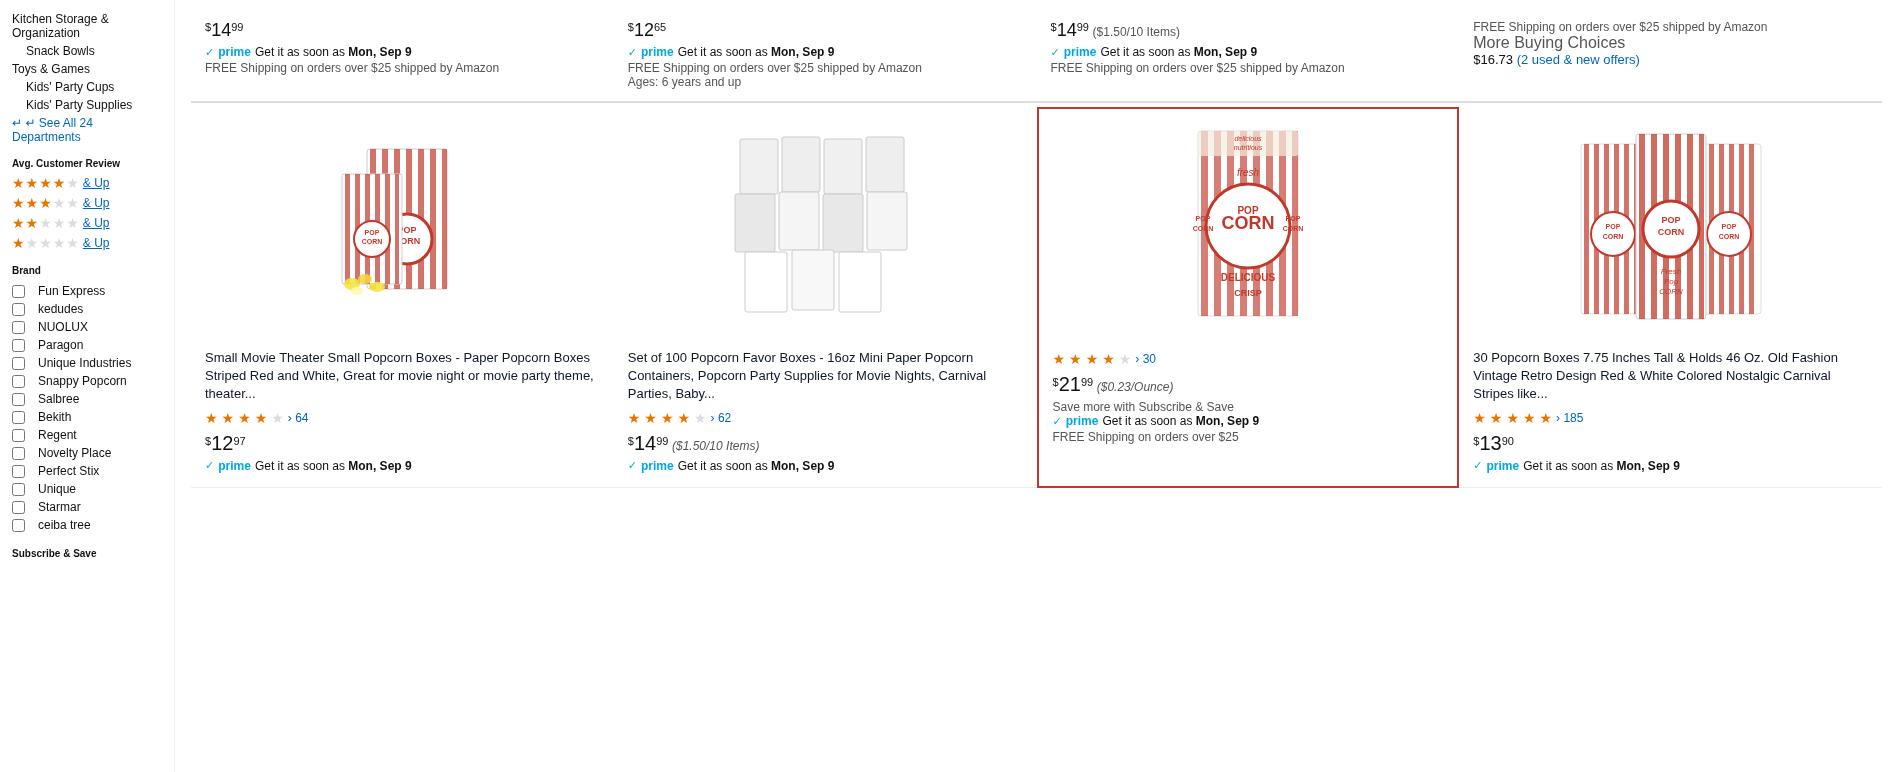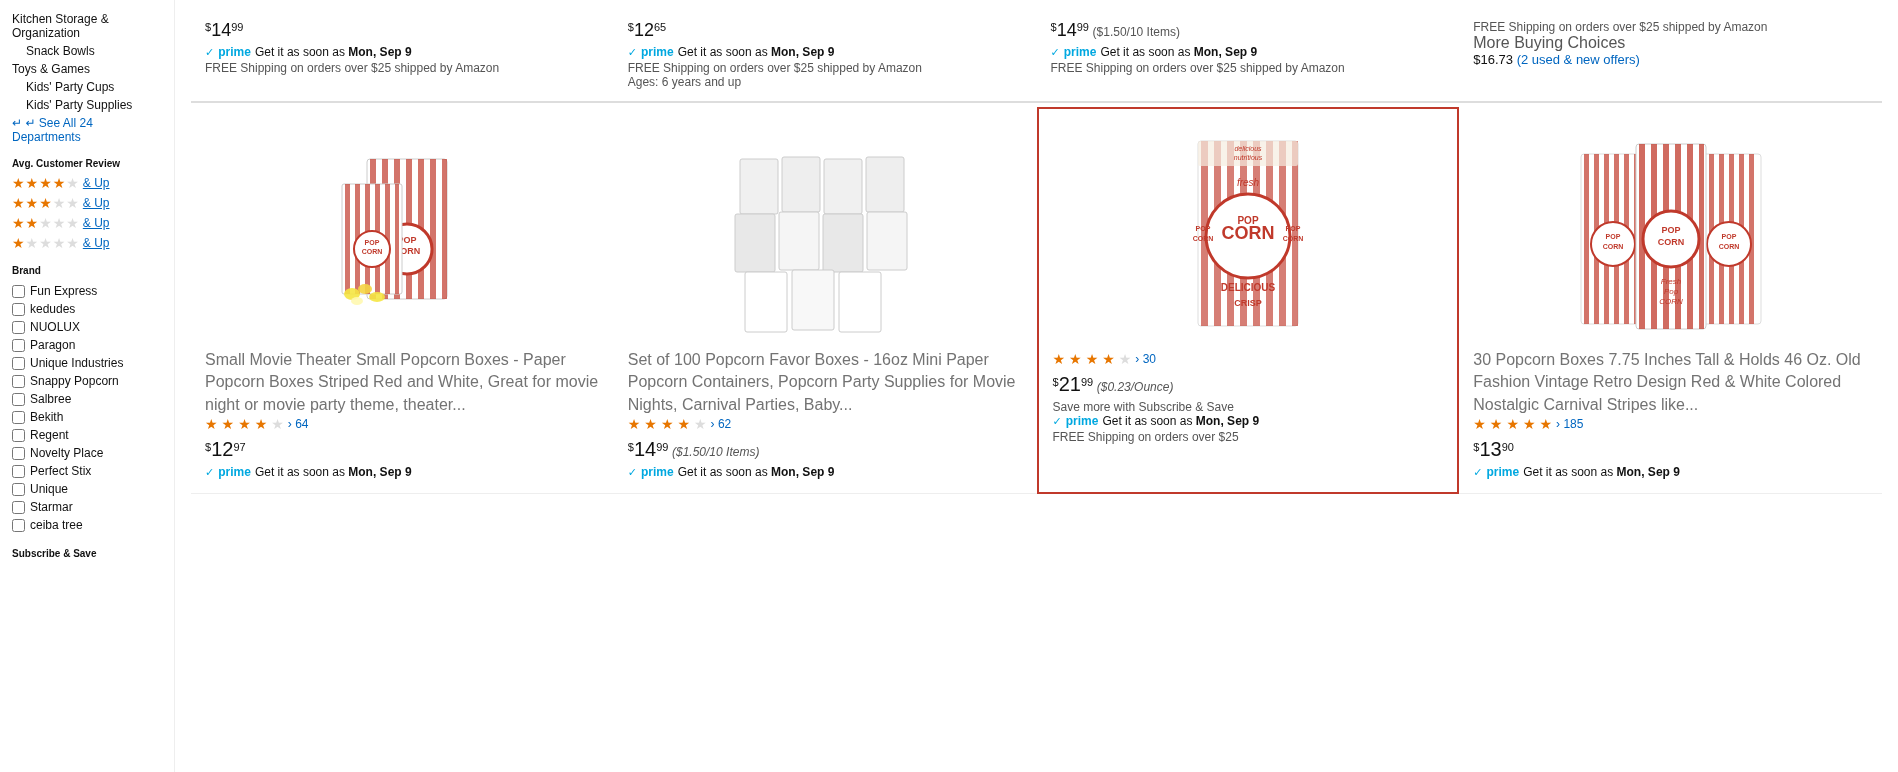--- a/index.html
+++ b/index.html
@@ -12,31 +12,31 @@
     .sidebar-category.indented { padding-left: 14px; }
     .sidebar-see-all { color: #0066c0; font-size: 12px; cursor: pointer; margin-top: 2px; }
     .sidebar-section-title { font-weight: bold; font-size: 10px; margin-top: 14px; margin-bottom: 6px; }
     .stars-row { display: flex; align-items: center; gap: 4px; margin-bottom: 4px; cursor: pointer; }
     .stars { display: flex; gap: 1px; }
     .star { font-size: 14px; }
     .star.full { color: #e77600; }
     .star.half { color: #e77600; }
     .star.empty { color: #ddd; }
     .and-up { font-size: 12px; color: #0066c0; text-decoration: underline; }
-    .brand-item { display: flex; align-items: center; gap: 5px; padding: 2px 0; font-size: 12px; cursor: pointer; }
+    .brand-item { display: flex; align-items: center; gap: 13px; padding: 2px 0; font-size: 12px; cursor: pointer; }
     .brand-item input[type="checkbox"] { width: 13px; height: 13px; }
 
     
     .main { flex: 1; padding: 10px 16px; overflow: hidden; }
     .products-grid { display: grid; grid-template-columns: repeat(4, 1fr); gap: 0; }
     .product-card { padding: 12px 14px; border-bottom: 1px solid #eee; position: relative; }
     .product-card.highlighted { border: 2px solid #c0392b; }
-    .product-image { width: 100%; height: 220px; display: flex; align-items: flex-end; justify-content: center; margin-bottom: 10px; }
-
-    .product-title { font-size: 16px; color: #737373; line-height: 1.4; cursor: pointer; }
+    .product-image { width: 100%; height: 220px; display: flex; align-items: flex-start; justify-content: center; margin-bottom: 10px; }
+
+    .product-title { font-size: 13px; color: #0f172a; line-height: 1.4; margin-bottom: 6px; cursor: pointer; }
     .product-stars { display: flex; align-items: center; gap: 4px; margin-bottom: 6px; cursor: pointer; }
     .review-count { color: #0066c0; font-size: 12px; }
     .price-row { margin-bottom: 4px; }
     .price-sup { font-size: 11px; vertical-align: super; }
     .price-sub { font-size: 12px; color: #555; font-style: italic; }
     .prime-row { display: flex; align-items: center; gap: 4px; font-size: 12px; margin-bottom: 2px; }
     .prime-badge { color: #00A8E0; font-weight: bold; font-size: 12px; }
     .prime-check { color: #00A8E0; font-size: 11px; }
     .prime-delivery { font-size: 12px; color: #111; }
     .prime-delivery b { color: #111; }

